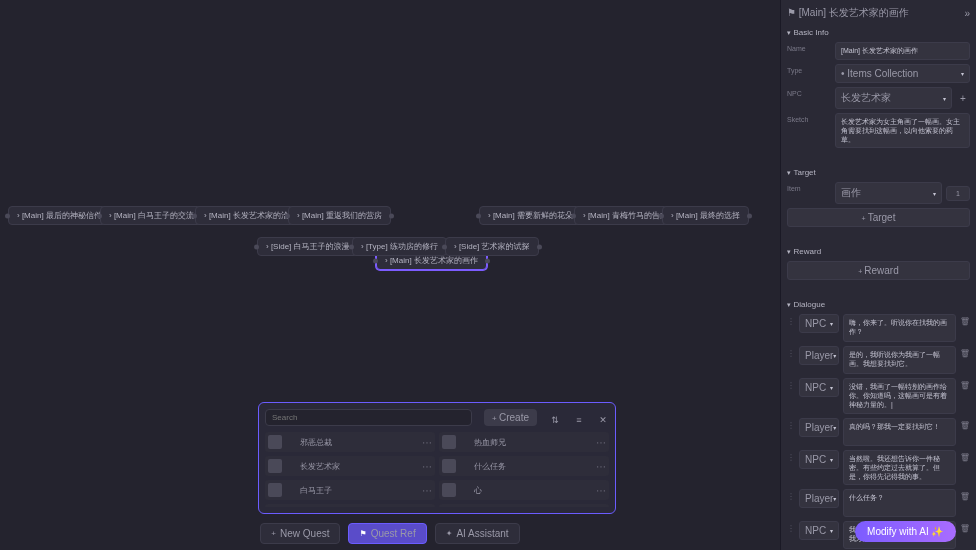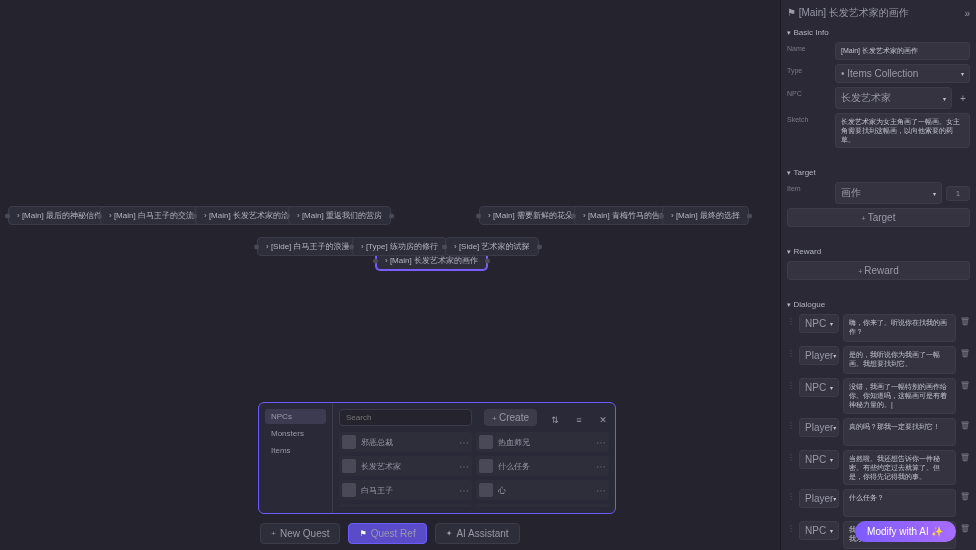--- a/index.html
+++ b/index.html
@@ -12,21 +12,21 @@
 .palette{position:absolute;left:258px;top:402px;width:358px;height:112px;background:#2a2938;border:1px solid #6b5cff;border-radius:6px;display:flex}
 .pal-side{width:74px;border-right:1px solid #3c3b4a;padding:6px}
 .pal-tab{padding:3px 6px;font-size:8px;border-radius:3px;margin-bottom:2px;cursor:pointer}
 .pal-tab.active{background:#3c3b52}
 .pal-main{flex:1;padding:6px;display:flex;flex-direction:column}
 .pal-top{display:flex;gap:12px;margin-bottom:6px;align-items:flex-end}
 .pal-search{flex:1;background:#24232e;border:1px solid #3c3b4a;border-radius:4px;padding:3px 6px;font-size:8px}
 .pal-create{background:#3c3b4a;border-radius:4px;padding:3px 8px;font-size:8px;cursor:pointer}
 .pal-icon{width:12px;height:12px;display:flex;align-items:center;justify-content:center;cursor:pointer;font-size:9px}
 .pal-grid{display:grid;grid-template-columns:1fr 1fr;gap:4px;overflow:auto}
-.pal-item{display:flex;align-items:center;gap:5px;background:#2e2d3a;border-radius:3px;padding:3px;cursor:pointer}
+.pal-item{display:flex;align-items:center;gap:18px;background:#2e2d3a;border-radius:3px;padding:3px;cursor:pointer}
 .pal-item .thumb{width:14px;height:14px;background:#4a4958;border-radius:2px}
 .pal-item .txt{flex:1;font-size:8px}
 .pal-item .more{font-size:10px;color:#6a6978}
 .bottom-bar{position:absolute;left:0;right:196px;bottom:6px;display:flex;justify-content:center;gap:8px}
 .bbtn{background:#2e2d3a;border:1px solid #3c3b4a;border-radius:4px;padding:4px 10px;font-size:8px;cursor:pointer;display:flex;gap:4px;align-items:center}
 .bbtn.pri{background:#5a4cc9;border-color:#6b5cff;color:#fff}
 .inspector{position:absolute;right:0;top:0;width:196px;height:550px;background:#2a2935;border-left:1px solid #1a1925;padding:6px;overflow-y:auto}
 .insp-head{display:flex;justify-content:space-between;align-items:center;margin-bottom:8px;font-size:8px}
 .section{margin-bottom:20px}
 .sec-head{font-size:8px;color:#b5b4c2;margin-bottom:5px;display:flex;align-items:center;gap:3px}
@@ -66,25 +66,20 @@
     <div class="node active" style="left: 376px; top: 206px; margin-top: 45px;">› [Main] 长发艺术家的画作</div>
     <div class="node" style="left: 479px; top: 206px;">› [Main] 需要新鲜的花朵</div>
     <div class="node" style="left: 574px; top: 206px;">› [Main] 青梅竹马的告白</div>
     <div class="node" style="left: 662px; top: 206px;">› [Main] 最终的选择</div>
     <div class="node" style="left: 257px; top: 237px;">› [Side] 白马王子的浪漫</div>
     <div class="node" style="left: 352px; top: 237px;">› [Type] 练功房的修行</div>
     <div class="node" style="left: 445px; top: 237px;">› [Side] 艺术家的试探</div>
   </div>
 
 <div class="palette">
-  <div class="pal-side">
-    <div class="pal-tab active">NPCs</div>
-    <div class="pal-tab">Monsters</div>
-    <div class="pal-tab">Items</div>
-  </div>
   <div class="pal-main">
     <div class="pal-top">
       <input class="pal-search" placeholder="Search" style="">
       <div class="pal-create">+ <span>Create</span></div>
       <div class="pal-icon">⇅</div>
       <div class="pal-icon">≡</div>
       <div class="pal-icon">✕</div>
     </div>
     <div class="pal-grid" id="pal-grid">
         <div class="pal-item">

